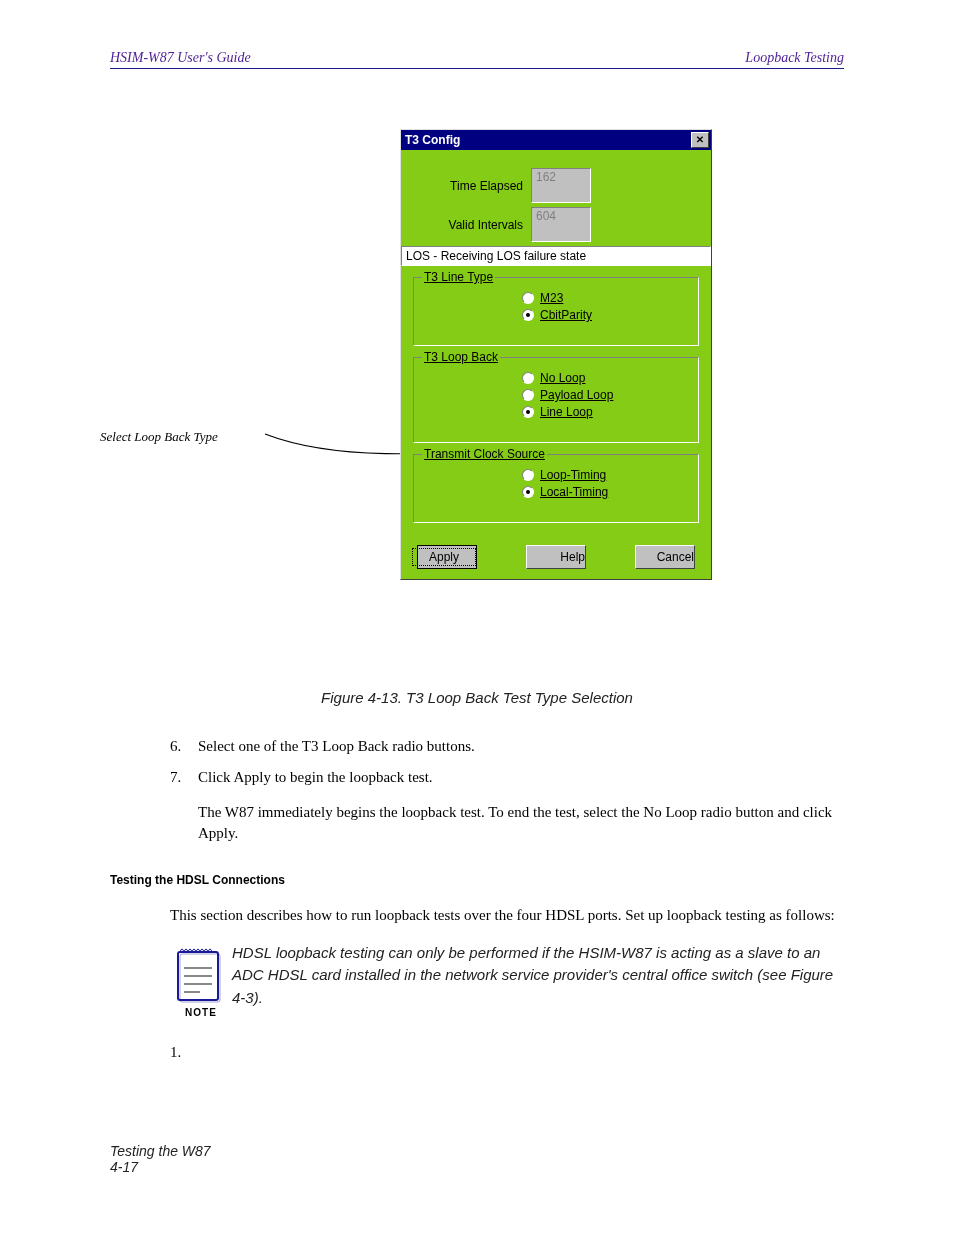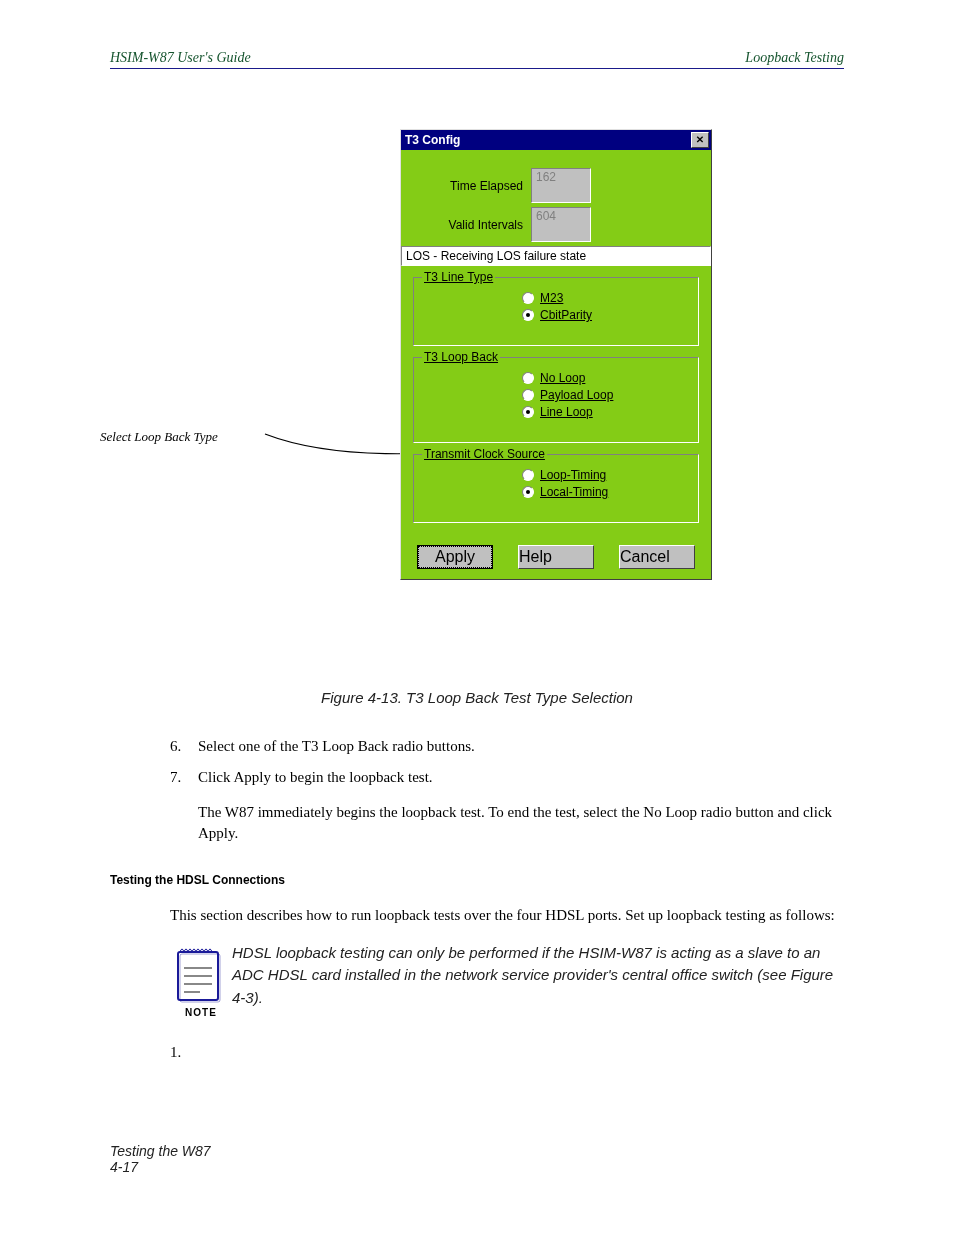--- a/index.html
+++ b/index.html
@@ -18,21 +18,21 @@
   .hdr {
     border-bottom: 1px solid #1a1a8a;
     padding-bottom: 2px;
     margin-bottom: 60px;
   }
   .hdr-row {
     display: flex;
     justify-content: space-between;
     font-style: italic;
     font-size: 14px;
-    color: #14532d;
+    color: #4c1d95;
     gap: 40px;
   }
   .section-wrap {
     position: relative;
     min-height: 520px;
   }
   .annot-label {
     position: absolute;
     left: -10px;
     top: 300px;
@@ -157,31 +157,31 @@
     border-radius: 50%;
     background: #000;
   }
   .button-row {
     display: flex;
     justify-content: space-between;
     margin-top: 22px;
     padding: 0 4px;
   }
   .btn {
-    width: 76px;
+    width: 60px;
     height: 24px;
     background: #c0c0c0;
     border-top: 1px solid #fff;
     border-left: 1px solid #fff;
     border-right: 1px solid #404040;
     border-bottom: 1px solid #404040;
-    font-size: 16px;
-    display: flex;
-    align-items: center;
-    justify-content: flex-start;
+    font-size: 12px;
+    display: flex;
+    align-items: center;
+    justify-content: flex-end;
     box-sizing: border-box;
   }
   .btn.default {
     outline: 1px solid #000;
     outline-offset: -1px;
   }
   .btn.default span {
     border: 1px dotted #000;
     padding: 1px 16px;
   }

